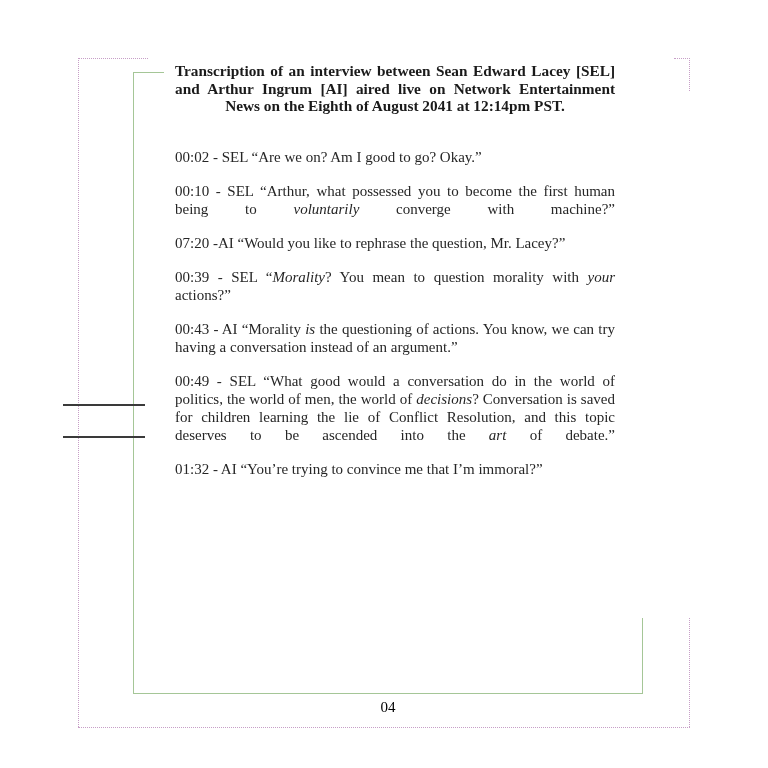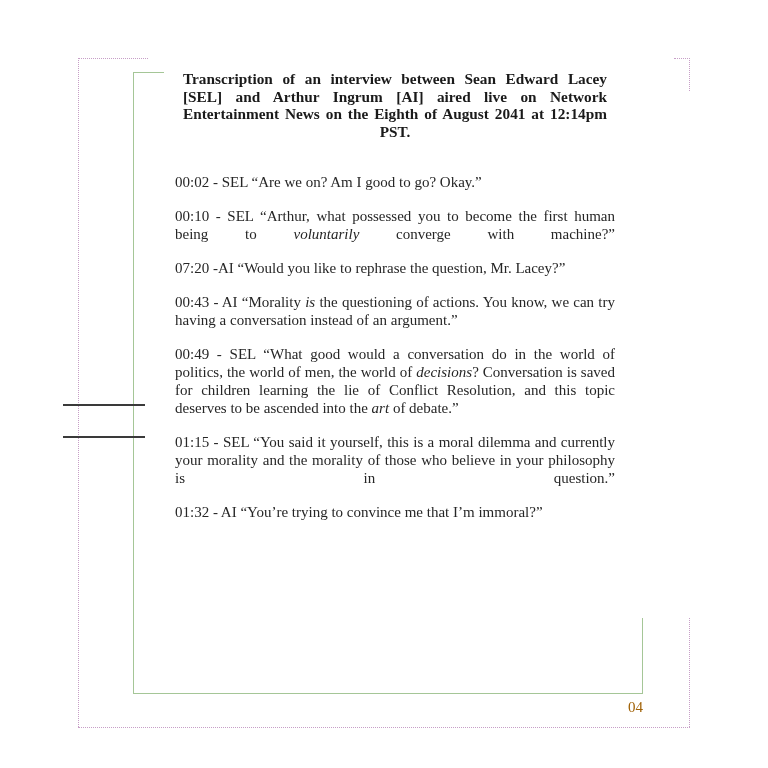--- a/index.html
+++ b/index.html
@@ -32,38 +32,38 @@
   .green-right {position:absolute;left:642px;top:618px;height:75px; width:0;border-left:1px solid var(--accent-green);}
 
   
   .rule{position:absolute;left:63px;width:82px;height:2px;background:var(--rule-dark);}
   .rule-top{top:404px;}
   .rule-bottom{top:436px;}
 
   
   .content{position:absolute;left:175px;top:62px;width:440px;}
   .title{
-    margin:8px;font-size:15.3px;font-weight:bold;line-height:17.5px;
+    margin:0;font-size:15.3px;font-weight:bold;line-height:17.5px;
     text-align:justify;text-align-last:center;color:#1a1a1a;
   }
   .entries{margin-top:33px;}
   .entry{
     margin:0 0 16px 0;font-size:15px;line-height:18px;
     text-align:justify;text-align-last:left;
   }
   .entry:last-child{margin-bottom:0;}
   
   .entry:nth-child(2),
   .entry:nth-child(6),
   .entry:nth-child(8){text-align-last:justify;}
   .entry em{font-style:italic;}
 
   .pagenum{
     position:absolute;left:133px;top:699px;width:510px;
-    text-align:right;font-size:15px;color:#a16207;
+    text-align:center;font-size:15px;color:#000000;
   }
 </style>
 </head>
 <body>
 
 <div class="page">
 
   <div class="pink-left"></div>
   <div class="pink-top-l"></div>
   <div class="pink-top-rh"></div>
@@ -78,22 +78,22 @@
 
   <div class="rule rule-top"></div>
   <div class="rule rule-bottom"></div>
 
   <div class="content">
     <h1 class="title">Transcription of an interview between Sean Edward Lacey [SEL] and Arthur Ingrum [AI] aired live on Network Entertainment News on the Eighth of August 2041 at 12:14pm PST.</h1>
     <div class="entries">
         <p class="entry"><span>00:02 - SEL “Are we on? Am I good to go? Okay.”</span></p>
         <p class="entry"><span>00:10 - SEL “Arthur, what possessed you to become the first human being to </span><em>voluntarily</em><span> converge with machine?”</span></p>
         <p class="entry"><span>07:20 -AI “Would you like to rephrase the question, Mr. Lacey?”</span></p>
+        <p class="entry"><span>00:39 - SEL “</span><em>Morality</em><span>? You mean to question morality with </span><em>your</em><span> actions?”</span></p>
         <p class="entry"><span>00:43 - AI “Morality </span><em>is</em><span> the questioning of actions. You know, we can try having a conversation instead of an argument.”</span></p>
         <p class="entry"><span>00:49 - SEL “What good would a conversation do in the world of politics, the world of men, the world of </span><em>decisions</em><span>? Conversation is saved for children learning the lie of Conflict Resolution, and this topic deserves to be ascended into the </span><em>art</em><span> of debate.”</span></p>
-        <p class="entry"><span>01:15 - SEL “You said it yourself, this is a moral dilemma and currently your morality and the morality of those who believe in your philosophy is in question.”</span></p>
         <p class="entry"><span>01:32 - AI “You’re trying to convince me that I’m immoral?”</span></p>
       </div>
   </div>
 
   <div class="pagenum">04</div>
 
 </div>
 
 </body></html>

